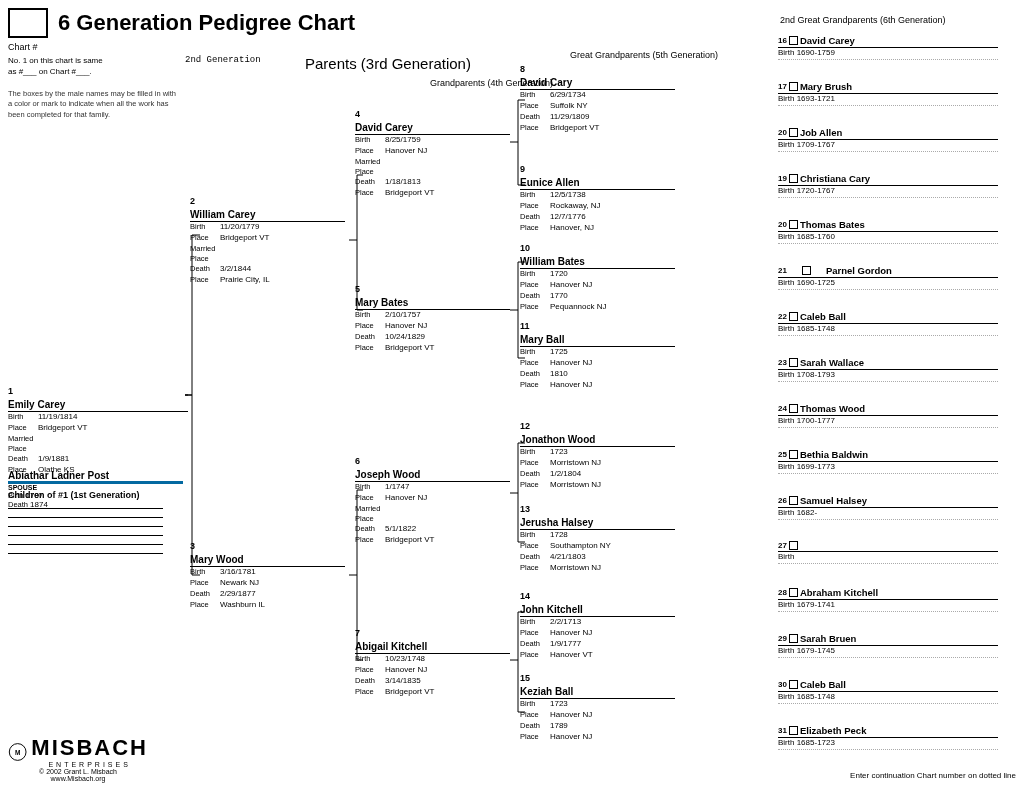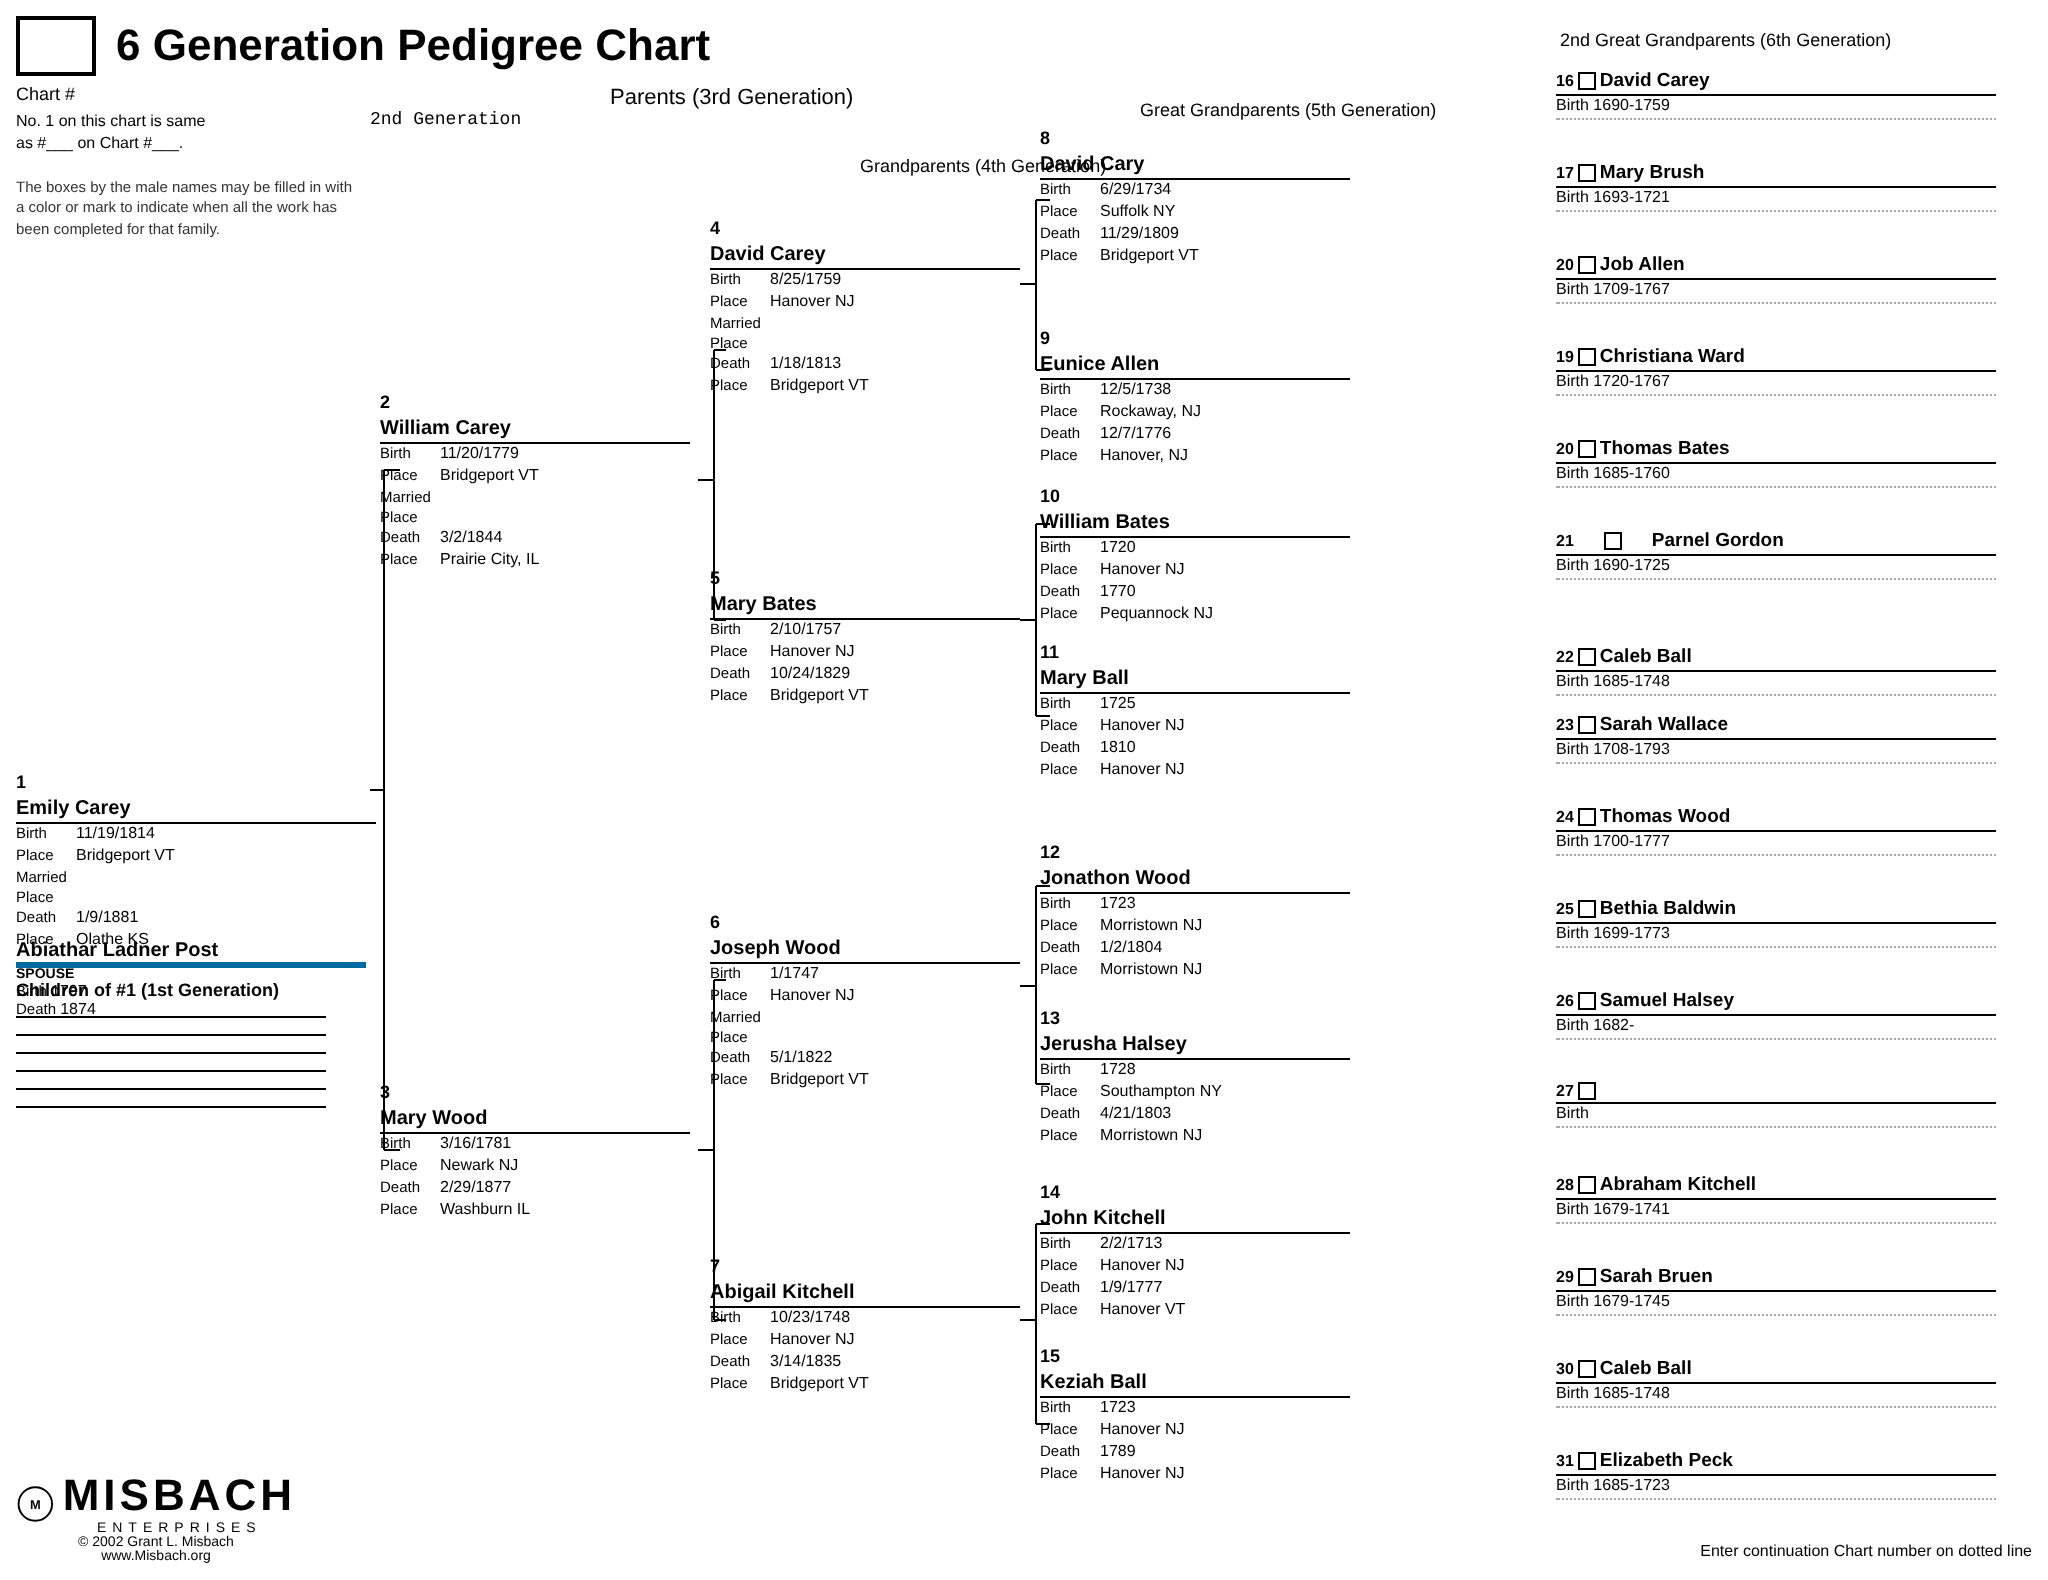--- a/index.html
+++ b/index.html
@@ -142,21 +142,21 @@
 <div class="legend">
   <div>No. 1 on this chart is same</div>
   <div>as #___ on Chart #___.</div>
   <br>
   <div class="legend-small">The boxes by the male names may be filled in with a color or mark to indicate when all the work has been completed for that family.</div>
 </div>
 
 <div style="position:absolute;top:55px;left:185px;font-size:9px;font-weight:normal;font-family:Liberation Mono, monospace;">
   <span>2nd Generation</span>
 </div>
-<div style="position:absolute;top:43px;left:305px;font-size:11px;">
+<div style="position:absolute;top:55px;left:305px;font-size:15px;">
   <span>Parents (3rd Generation)</span>
 </div>
 <div style="position:absolute;top:78px;left:430px;font-size:9px;">
   <span>Grandparents (4th Generation)</span>
 </div>
 <div style="position:absolute;top:50px;left:570px;font-size:9px;">
   <span>Great Grandparents (5th Generation)</span>
 </div>
 <div style="position:absolute;top:15px;left:780px;font-size:9px;">
   <span>2nd Great Grandparents (6th Generation)</span>
@@ -531,21 +531,21 @@
     <span class="rname">Job Allen</span>
   </div>
   <div style="border-bottom:1px solid #000;width:220px;margin-top:1px;"></div>
         <div class="rbirth">Birth 1709-1767</div>
         <div style="border-top:1px dotted #aaa;width:220px;margin-top:2px;"></div>
       </div>
       <div class="rperson" style="left: 778px; top: 173px; width: 235px;">
         <div style="display:flex;align-items:center;gap:2px;">
     <span style="font-size:8px;font-weight:bold;">19</span>
     <span style="display:inline-block;width:9px;height:9px;border:1px solid #000;"></span>
-    <span class="rname">Christiana Ward</span>
+    <span class="rname">Christiana Cary</span>
   </div>
   <div style="border-bottom:1px solid #000;width:220px;margin-top:1px;"></div>
         <div class="rbirth">Birth 1720-1767</div>
         <div style="border-top:1px dotted #aaa;width:220px;margin-top:2px;"></div>
       </div>
       <div class="rperson" style="left: 778px; top: 219px; width: 235px;">
         <div style="display:flex;align-items:center;gap:2px;">
     <span style="font-size:8px;font-weight:bold;">20</span>
     <span style="display:inline-block;width:9px;height:9px;border:1px solid #000;"></span>
     <span class="rname">Thomas Bates</span>
@@ -557,21 +557,21 @@
       <div class="rperson" style="left: 778px; top: 265px; width: 235px;">
         <div style="display:flex;align-items:center;gap:15px;">
     <span style="font-size:8px;font-weight:bold;">21</span>
     <span style="display:inline-block;width:9px;height:9px;border:1px solid #000;"></span>
     <span class="rname">Parnel Gordon</span>
   </div>
   <div style="border-bottom:1px solid #000;width:220px;margin-top:1px;"></div>
         <div class="rbirth">Birth 1690-1725</div>
         <div style="border-top:1px dotted #aaa;width:220px;margin-top:2px;"></div>
       </div>
-      <div class="rperson" style="left: 778px; top: 311px; width: 235px; margin-top: 12px;">
+      <div class="rperson" style="left: 778px; top: 311px; width: 235px;">
         <div style="display:flex;align-items:center;gap:2px;">
     <span style="font-size:8px;font-weight:bold;">22</span>
     <span style="display:inline-block;width:9px;height:9px;border:1px solid #000;"></span>
     <span class="rname">Caleb Ball</span>
   </div>
   <div style="border-bottom:1px solid #000;width:220px;margin-top:1px;"></div>
         <div class="rbirth">Birth 1685-1748</div>
         <div style="border-top:1px dotted #aaa;width:220px;margin-top:2px;"></div>
       </div>
       <div class="rperson" style="left: 778px; top: 357px; width: 235px;">

